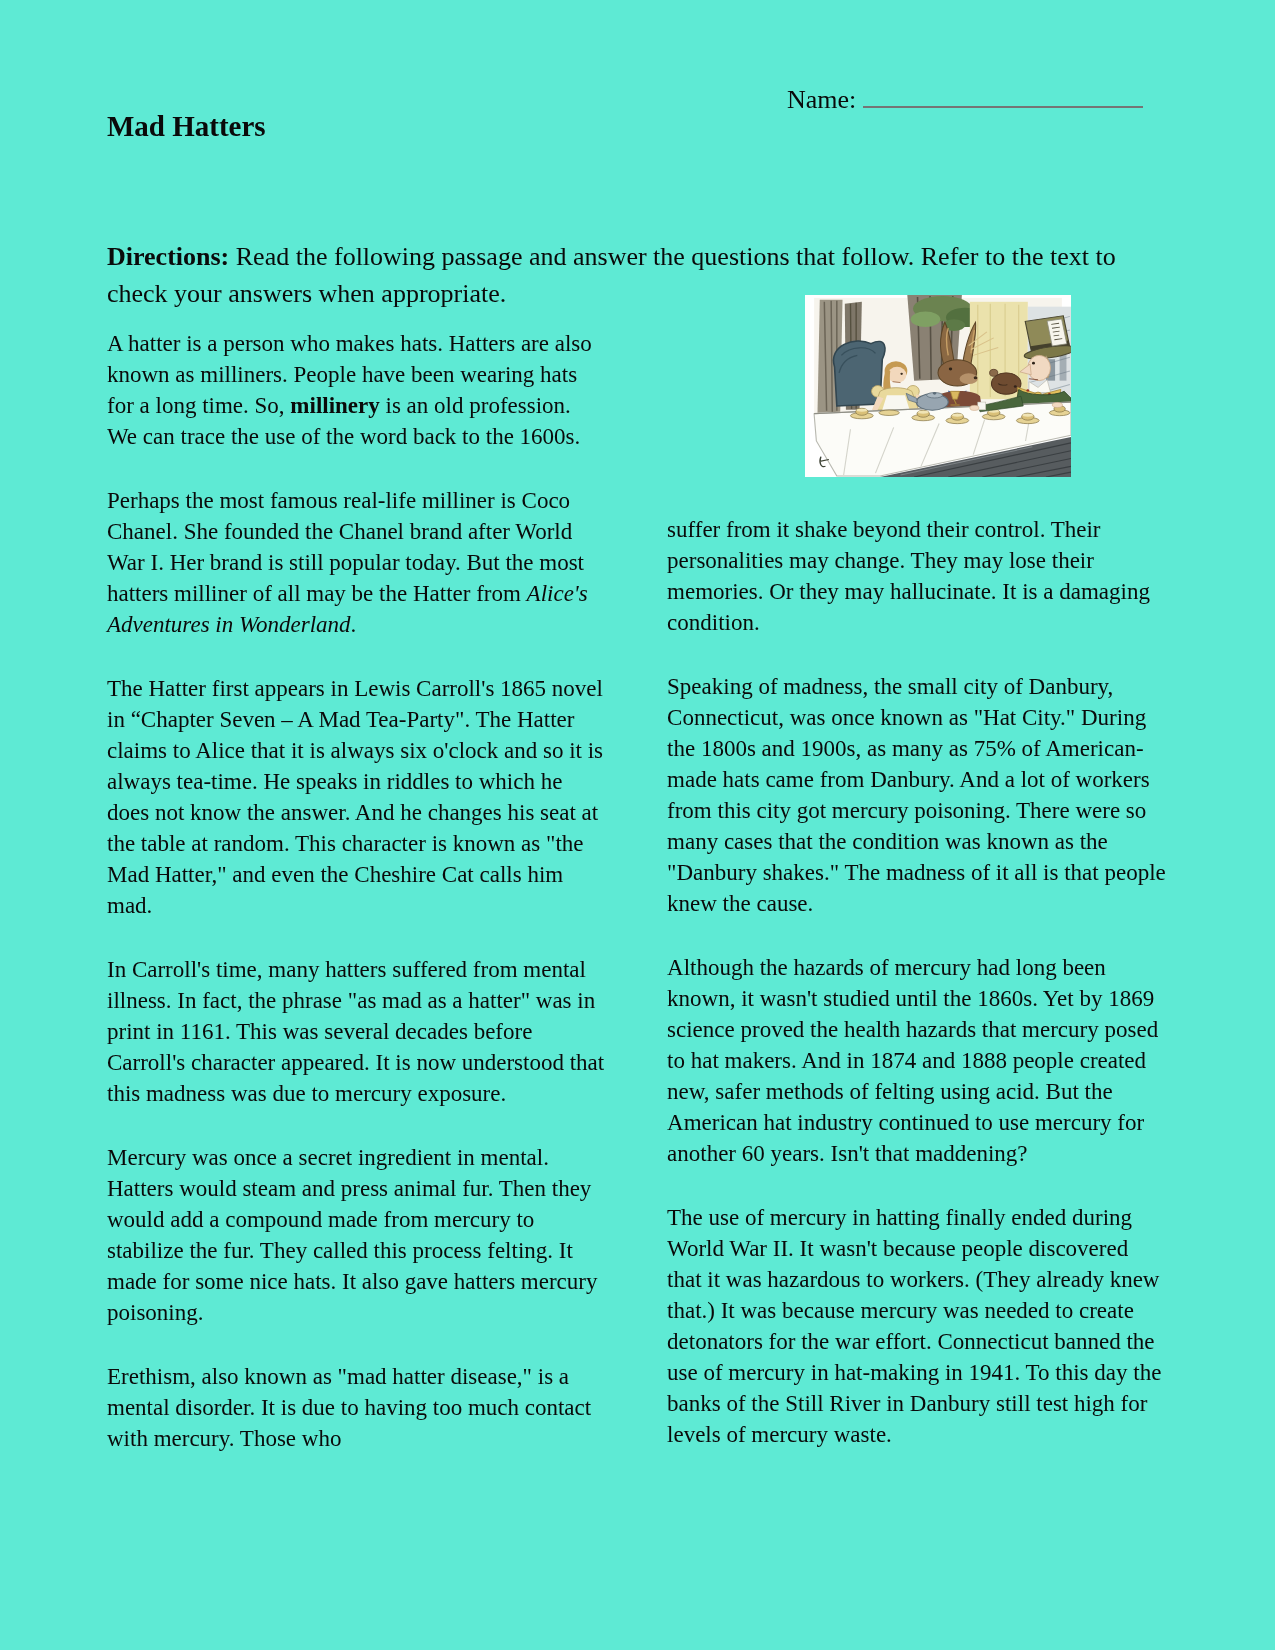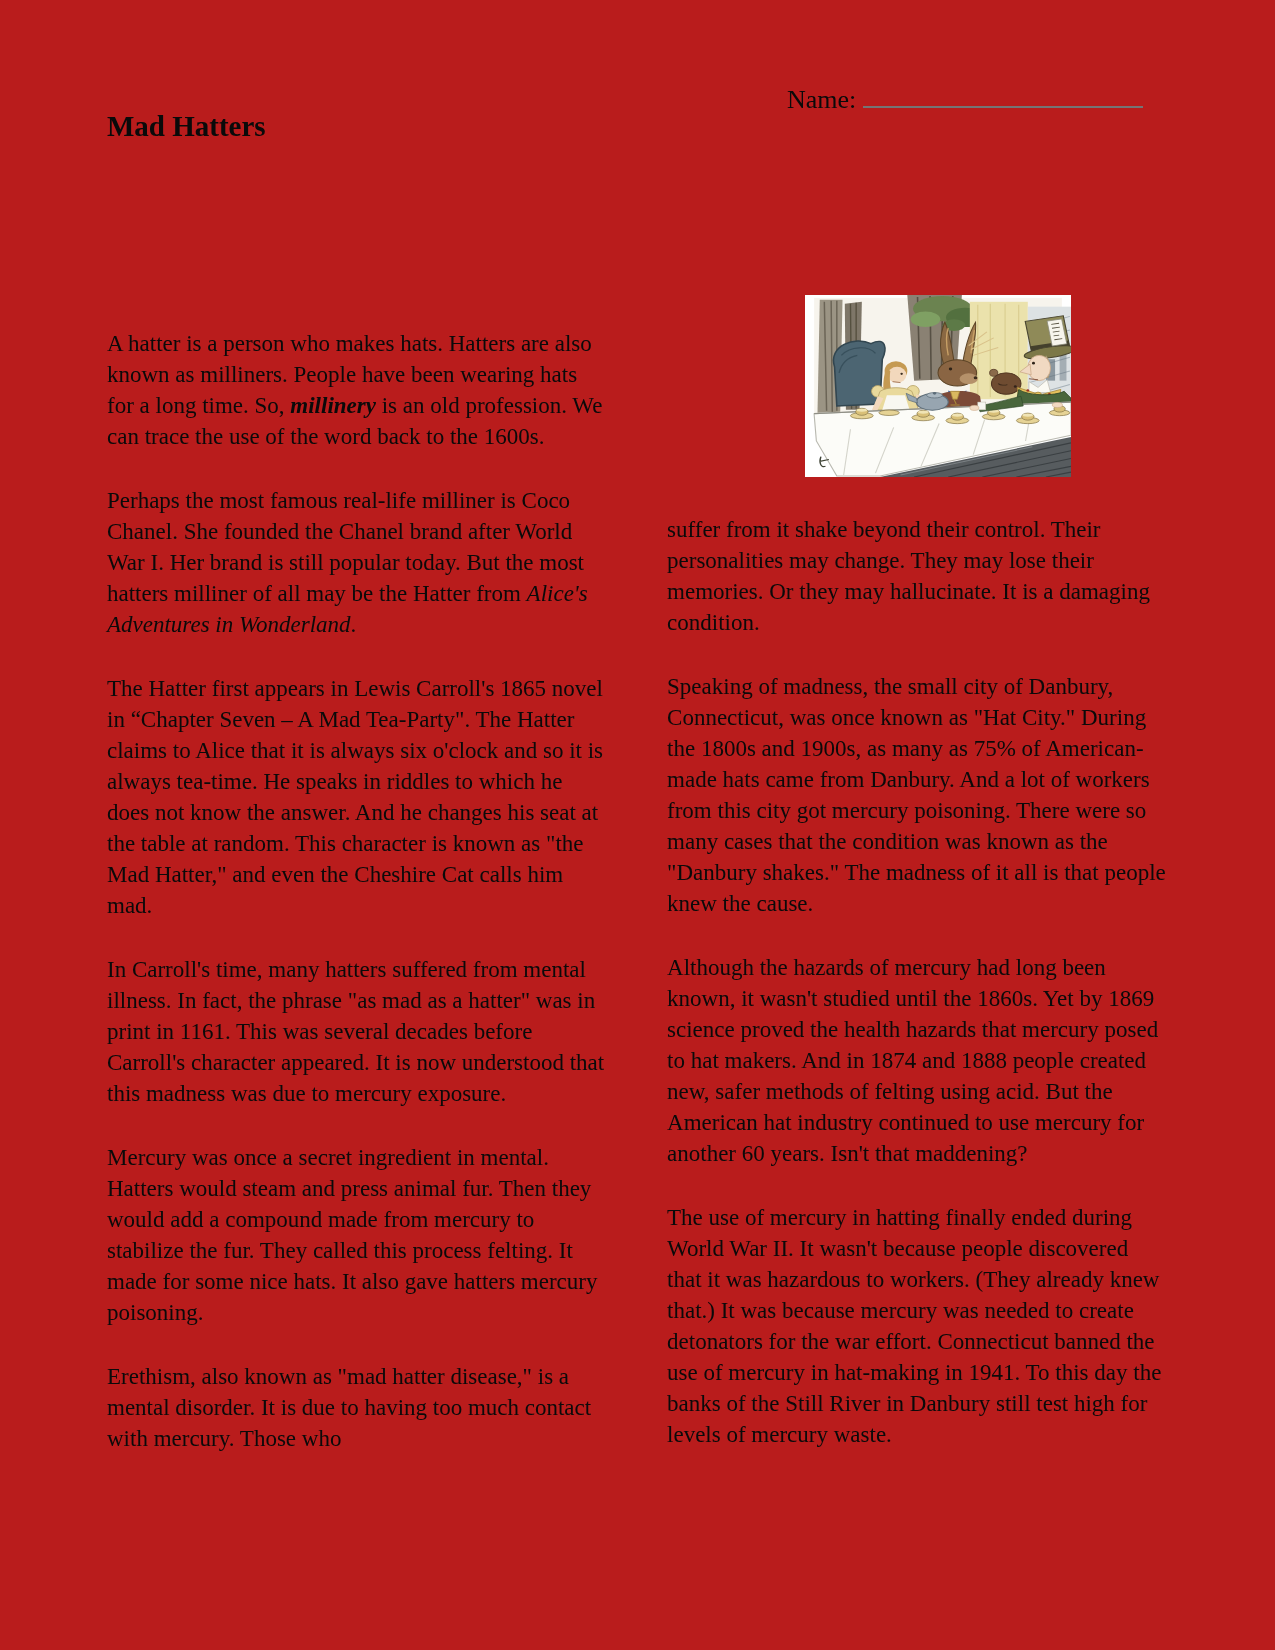--- a/index.html
+++ b/index.html
@@ -1,18 +1,18 @@
 <!DOCTYPE html>
 <html><head>
 <meta charset="utf-8">
 <style>
   html,body { margin:0; padding:0; background:#ffffff; }
   .page {
     position:relative; width:1275px; height:1650px; margin:0 auto;
-    background:#b91c1c; color:#0a0a0a;
+    background:#5eead4; color:#0a0a0a;
     font-family:"Liberation Serif","DejaVu Serif",serif;
     overflow:hidden;
   }
   .name-row { position:absolute; top:82px; left:787px; font-size:26px; white-space:nowrap; }
   .name-blank {
     display:inline-block; width:280px; height:24px; margin-left:7px;
     border-bottom:2px solid #757575; vertical-align:baseline;
   }
   .title-block {
     position:absolute; top:104px; left:107px;
@@ -24,38 +24,42 @@
   }
   .directions .dir-label { font-weight:bold; }
   .columns {
     position:absolute; top:293px; left:107px; width:1061px;
     display:flex; gap:26px;
   }
   .col { font-size:23px; line-height:31px; }
   .col-left  { width:516px; padding-top:35px; }
   .col-right { width:519px;margin-left:36px; }
   .para { margin:0 0 33px 0; }
-  .run-bolditalic { font-weight:bold; font-style:italic; }
+  .run-bolditalic { font-weight:bold; }
   .run-italic { font-style:italic; }
   .illustration { width:266px; height:182px; margin:2px 0 37px 138px; }
   .illustration svg { display:block; width:266px; height:182px; }
 </style>
 </head>
 <body>
 
 <div class="page">
 
   <div class="name-row">
     <span>Name:</span><span class="name-blank"></span>
   </div>
 
   <div class="title-block">
     <div>Mad Hatters</div>
   </div>
 
+  <p class="directions">
+    <span class="dir-label">Directions:</span>
+    <span>Read the following passage and answer the questions that follow. Refer to the text to check your answers when appropriate.</span>
+  </p>
 
   <div class="columns">
     <div class="col col-left" id="col-left">
         <p class="para"><span>A hatter is a person who makes hats. Hatters are also known as milliners. People have been wearing hats for a long time. So, </span><span class="run-bolditalic">millinery</span><span> is an old profession. We can trace the use of the word back to the 1600s.</span></p>
         <p class="para"><span>Perhaps the most famous real-life milliner is Coco Chanel. She founded the Chanel brand after World War I. Her brand is still popular today. But the most hatters milliner of all may be the Hatter from </span><span class="run-italic">Alice's Adventures in Wonderland</span><span>.</span></p>
         <p class="para"><span>The Hatter first appears in Lewis Carroll's 1865 novel in “Chapter Seven – A Mad Tea-Party". The Hatter claims to Alice that it is always six o'clock and so it is always tea-time. He speaks in riddles to which he does not know the answer. And he changes his seat at the table at random. This character is known as "the Mad Hatter," and even the Cheshire Cat calls him mad.</span></p>
         <p class="para"><span>In Carroll's time, many hatters suffered from mental illness. In fact, the phrase "as mad as a hatter" was in print in 1161. This was several decades before Carroll's character appeared. It is now understood that this madness was due to mercury exposure.</span></p>
         <p class="para"><span>Mercury was once a secret ingredient in mental. Hatters would steam and press animal fur. Then they would add a compound made from mercury to stabilize the fur. They called this process felting. It made for some nice hats. It also gave hatters mercury poisoning.</span></p>
         <p class="para"><span>Erethism, also known as "mad hatter disease," is a mental disorder. It is due to having too much contact with mercury. Those who</span></p>
       </div>

